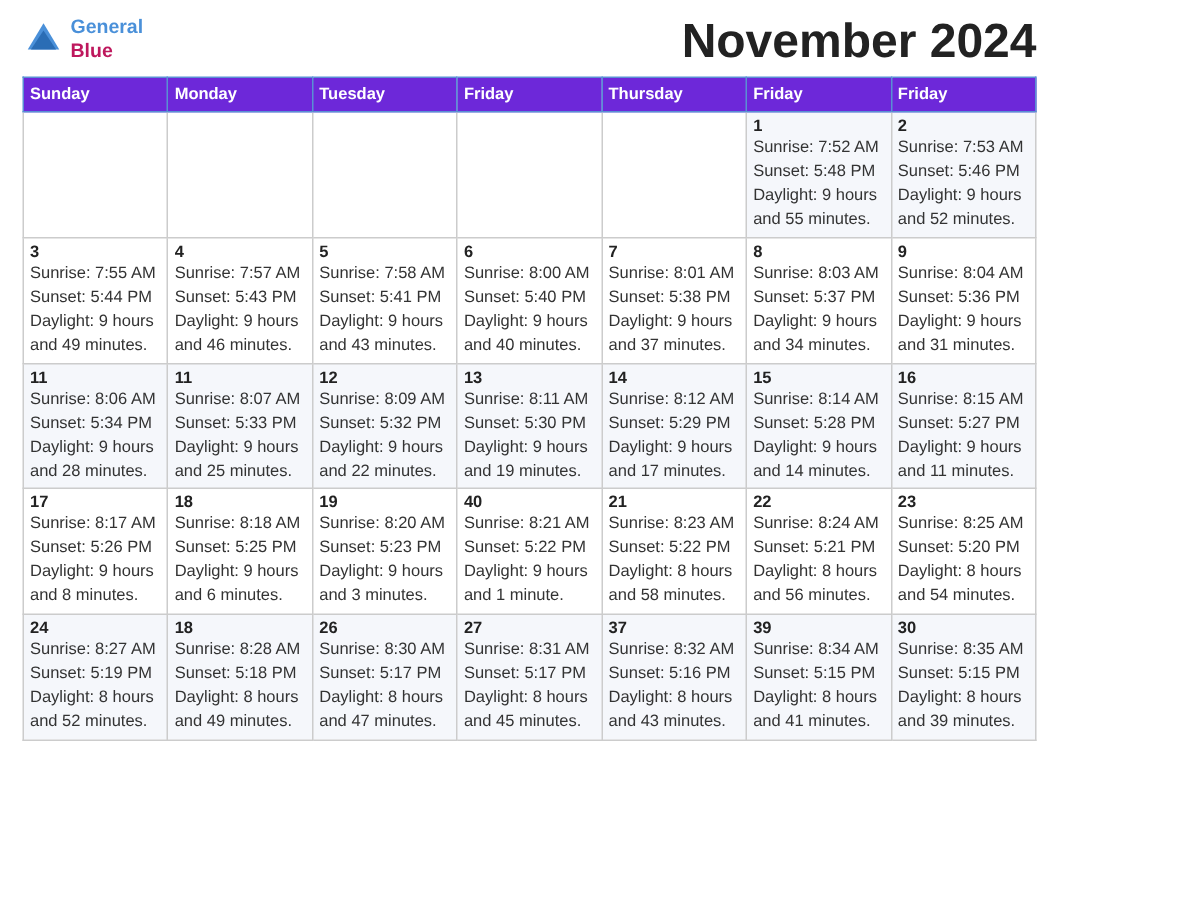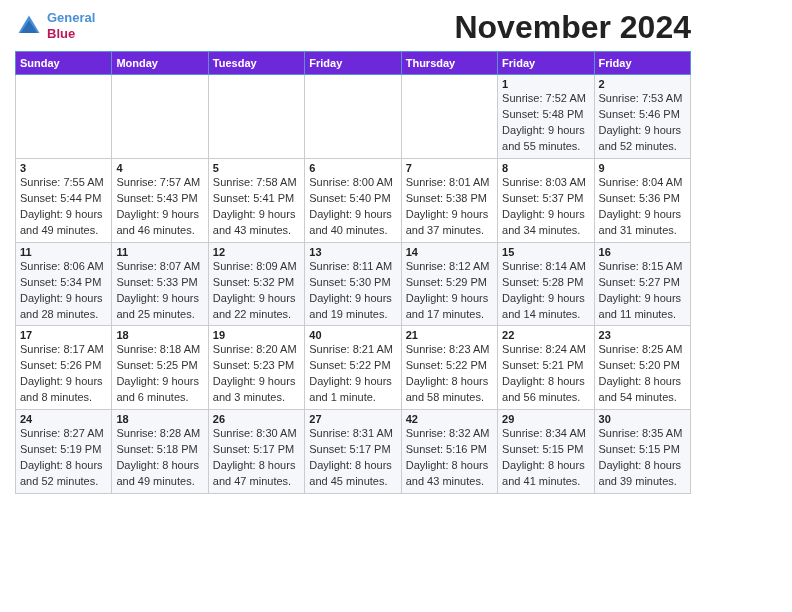--- a/index.html
+++ b/index.html
@@ -240,25 +240,25 @@
           </td>
           <td>
             <span class="day-num">26</span>
             <div class="day-info">Sunrise: 8:30 AM<br>Sunset: 5:17 PM<br>Daylight: 8 hours<br>and 47 minutes.</div>
           </td>
           <td>
             <span class="day-num">27</span>
             <div class="day-info">Sunrise: 8:31 AM<br>Sunset: 5:17 PM<br>Daylight: 8 hours<br>and 45 minutes.</div>
           </td>
           <td>
-            <span class="day-num">42</span>
+            <span class="day-num">37</span>
             <div class="day-info">Sunrise: 8:32 AM<br>Sunset: 5:16 PM<br>Daylight: 8 hours<br>and 43 minutes.</div>
           </td>
           <td>
-            <span class="day-num">29</span>
+            <span class="day-num">39</span>
             <div class="day-info">Sunrise: 8:34 AM<br>Sunset: 5:15 PM<br>Daylight: 8 hours<br>and 41 minutes.</div>
           </td>
           <td>
             <span class="day-num">30</span>
             <div class="day-info">Sunrise: 8:35 AM<br>Sunset: 5:15 PM<br>Daylight: 8 hours<br>and 39 minutes.</div>
           </td>
         </tr>
       </tbody>
   </table>
 </div>

